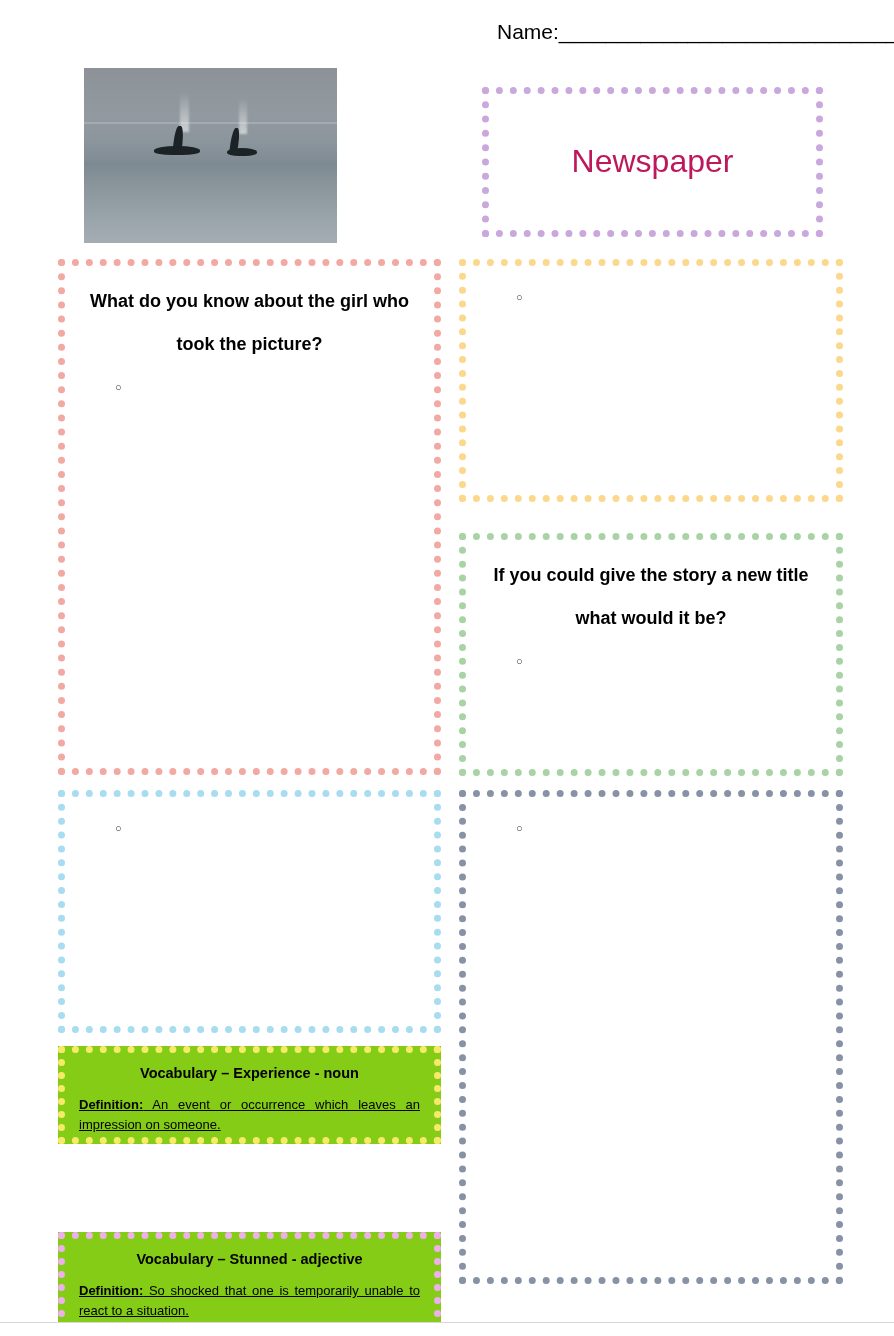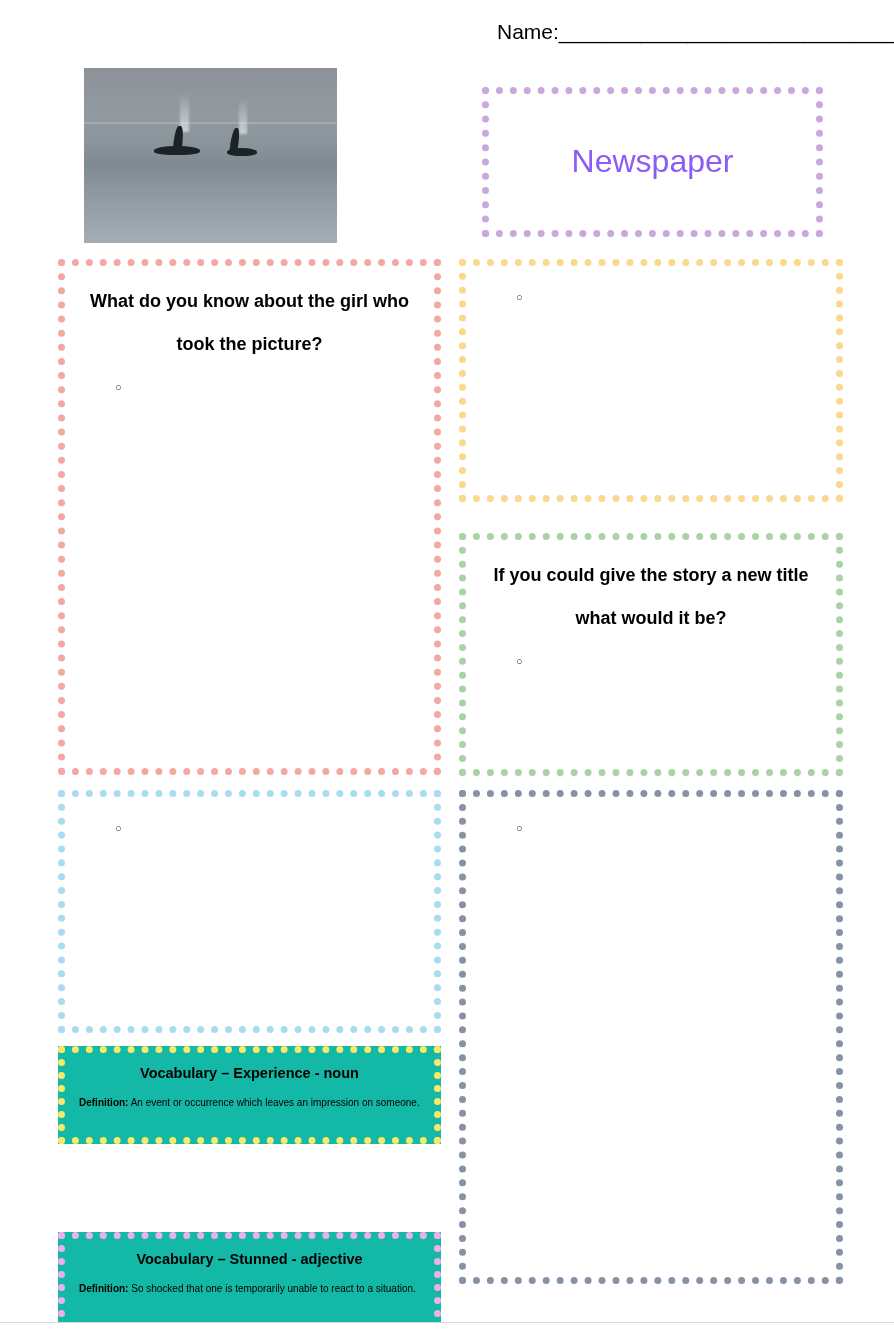--- a/index.html
+++ b/index.html
@@ -119,50 +119,51 @@
   
   #title-box {
     left: 482px; top: 87px; width: 341px; height: 150px;
     border-color: #c9a8dd;
     display: flex; align-items: center; justify-content: center;
   }
   #title-box .title-text {
     text-align: center;
     font-size: 32px;
     line-height: 1.55;
-    color: #8b5cf6;
+    color: #be185d;
   }
 
   
   #q-girl      { left: 58px;  top: 259px; width: 383px; height: 516px; border-color: #f2a9a2; }
   #q-location  { left: 459px; top: 259px; width: 384px; height: 243px; border-color: #fbd88b; }
   #q-newtitle  { left: 459px; top: 533px; width: 384px; height: 243px; border-color: #a9d3a4; }
   #q-positive  { left: 58px;  top: 790px; width: 383px; height: 243px; border-color: #a8dcf0; }
   #q-other     { left: 459px; top: 790px; width: 384px; height: 494px; border-color: #8792a6; }
 
   
   .vocab {
     position: absolute;
-    background: #14b8a6;
+    background: #84cc16;
     border-style: dotted;
     border-width: 7px;
     padding: 12px 14px 14px 14px;
   }
   .vocab .v-head {
     text-align: center;
     font-weight: bold;
     font-size: 14.5px;
     color: #000;
     margin-bottom: 14px;
   }
   .vocab .v-def {
-    font-size: 10px;
+    font-size: 13px;
     color: #000;
     line-height: 1.55;
     text-align: justify;
+    text-decoration: underline;
   }
   .vocab .v-def b { font-weight: bold; }
   #vocab-1 { left: 58px; top: 1046px; width: 383px; height: 98px; border-color: #f7ea6a; }
   #vocab-2 { left: 58px; top: 1232px; width: 383px; height: 98px; border-color: #eeb0ea; }
 
   
   .page-edge {
     position: absolute;
     left: 0; bottom: 0; width: 100%; height: 14px;
     background: #ffffff;

